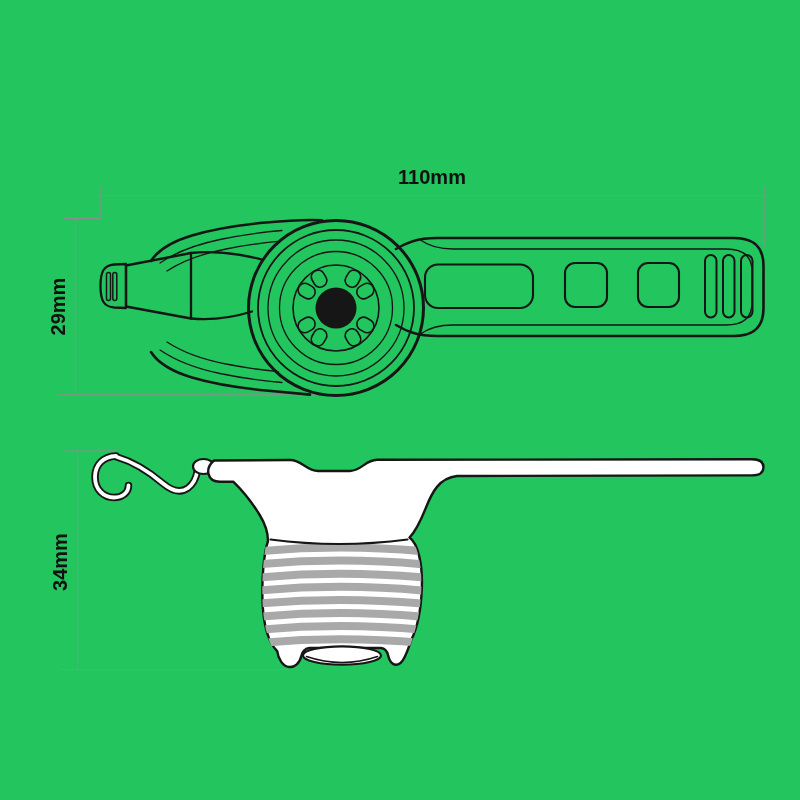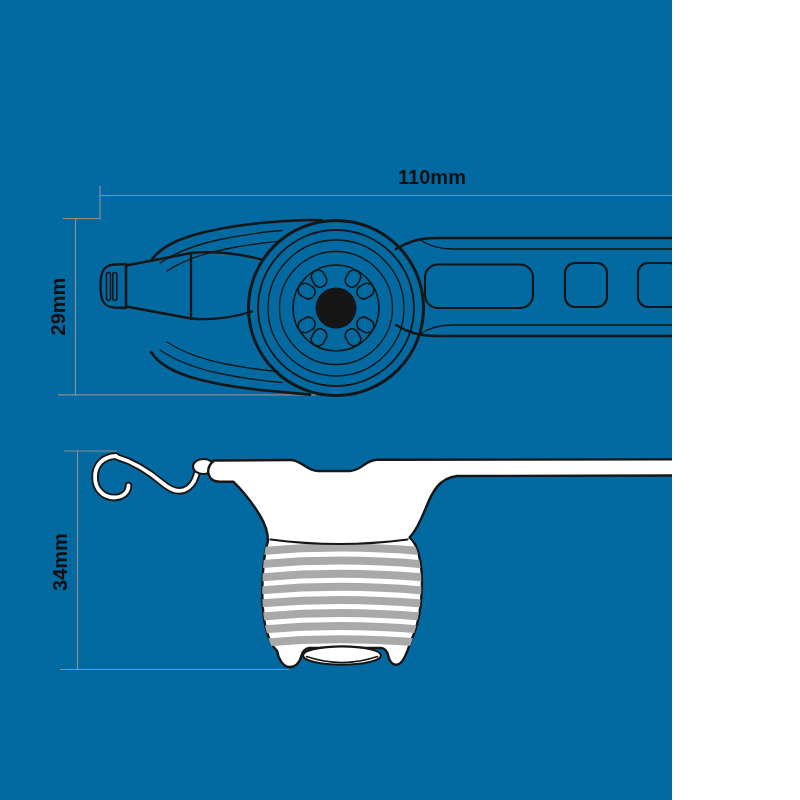--- a/index.html
+++ b/index.html
@@ -1,16 +1,16 @@
 <!DOCTYPE html>
 <html><head>
 <meta charset="utf-8">
 <style>
   html,body{margin:0;padding:0;background:#fff;}
-  .canvas{position:relative;width:672px;height:800px;background:#0369a1;overflow:hidden;
+  .canvas{position:relative;width:800px;height:800px;background:#22c55e;overflow:hidden;
           font-family:"Liberation Sans", sans-serif;}
   svg{display:block;}
   .dim-label{font-family:"Liberation Sans", sans-serif;font-weight:700;font-size:20px;fill:#111;}
 </style>
 </head>
 <body>
 
 <div class="canvas">
 <svg width="800" height="800" viewBox="0 0 800 800">
 

